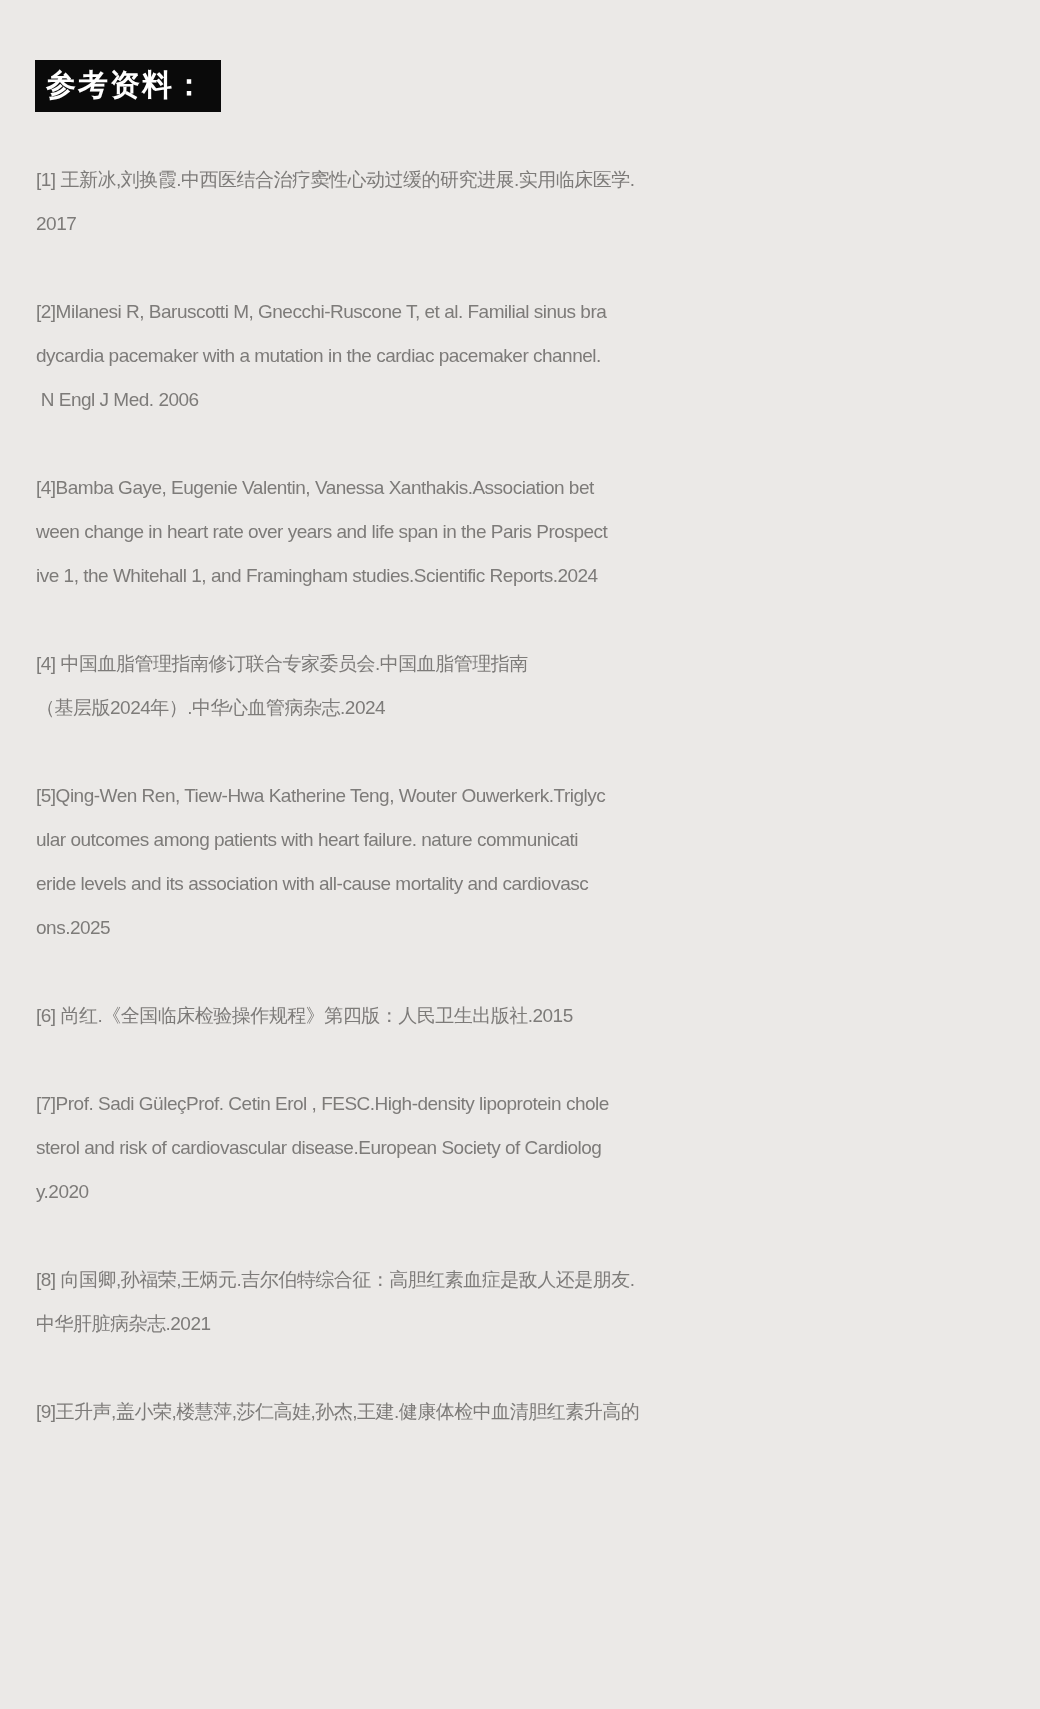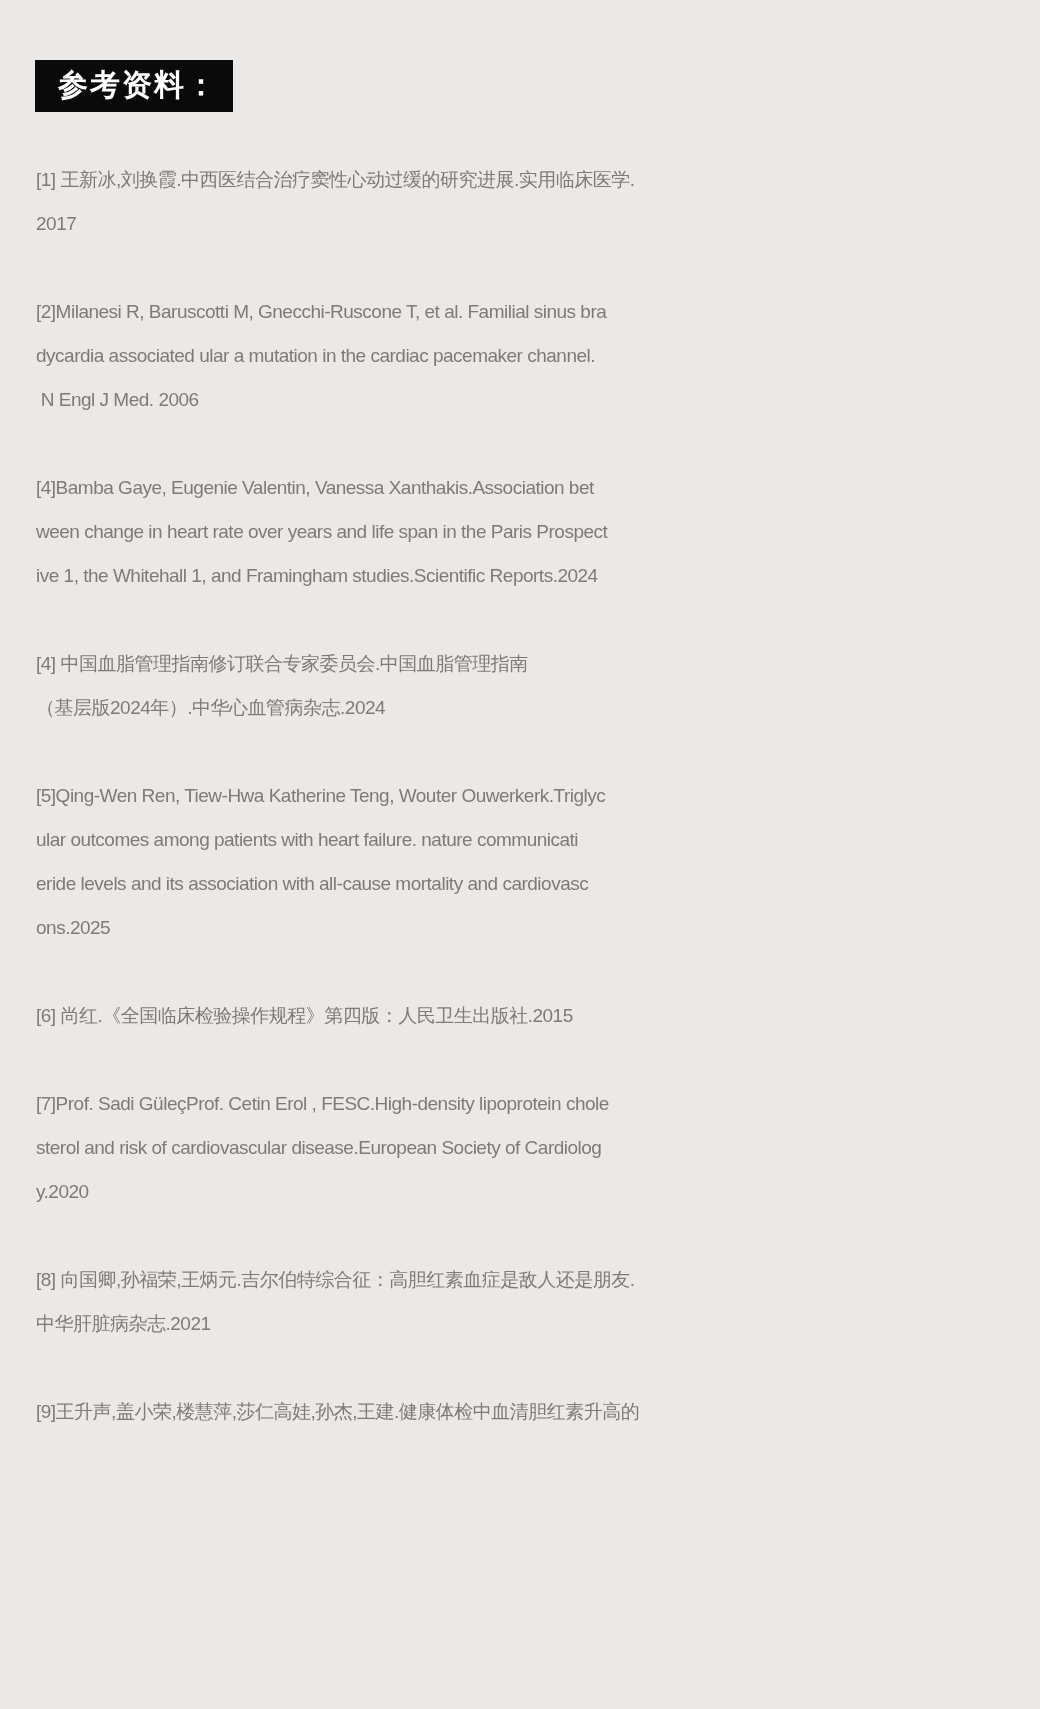--- a/index.html
+++ b/index.html
@@ -20,21 +20,21 @@
     padding-top: 60px;
   }
   .header-box {
     display: inline-block;
     margin-left: 35px;
     background: #0a0a0a;
     color: #ffffff;
     font-size: 30px;
     font-weight: 700;
     letter-spacing: 2px;
-    padding: 9px 15px 12px 23px;
+    padding: 9px 15px 12px 11px;
     line-height: 31px;
   }
   .refs {
     margin: 46px 20px 0 36px;
     font-size: 19px;
     line-height: 44px;
     color: #7d7b79;
     letter-spacing: -0.5px;
   }
   .ref {
@@ -54,21 +54,21 @@
   <div class="header-box" style="background: rgb(10, 10, 10); color: rgb(255, 255, 255);">
     <span>参考资料：</span>
   </div>
   <div class="refs" style="color: rgb(125, 123, 121);">
       <div class="ref">
         <div class="ref-line">[1] 王新冰,刘换霞.中西医结合治疗窦性心动过缓的研究进展.实用临床医学.</div>
         <div class="ref-line">2017</div>
       </div>
       <div class="ref">
         <div class="ref-line">[2]Milanesi R, Baruscotti M, Gnecchi-Ruscone T, et al. Familial sinus bra</div>
-        <div class="ref-line">dycardia associated ular a mutation in the cardiac pacemaker channel.</div>
+        <div class="ref-line">dycardia pacemaker with a mutation in the cardiac pacemaker channel.</div>
         <div class="ref-line"> N Engl J Med. 2006</div>
       </div>
       <div class="ref">
         <div class="ref-line">[4]Bamba Gaye, Eugenie Valentin, Vanessa Xanthakis.Association bet</div>
         <div class="ref-line">ween change in heart rate over years and life span in the Paris Prospect</div>
         <div class="ref-line">ive 1, the Whitehall 1, and Framingham studies.Scientific Reports.2024</div>
       </div>
       <div class="ref">
         <div class="ref-line">[4] 中国血脂管理指南修订联合专家委员会.中国血脂管理指南</div>
         <div class="ref-line">（基层版2024年）.中华心血管病杂志.2024</div>

